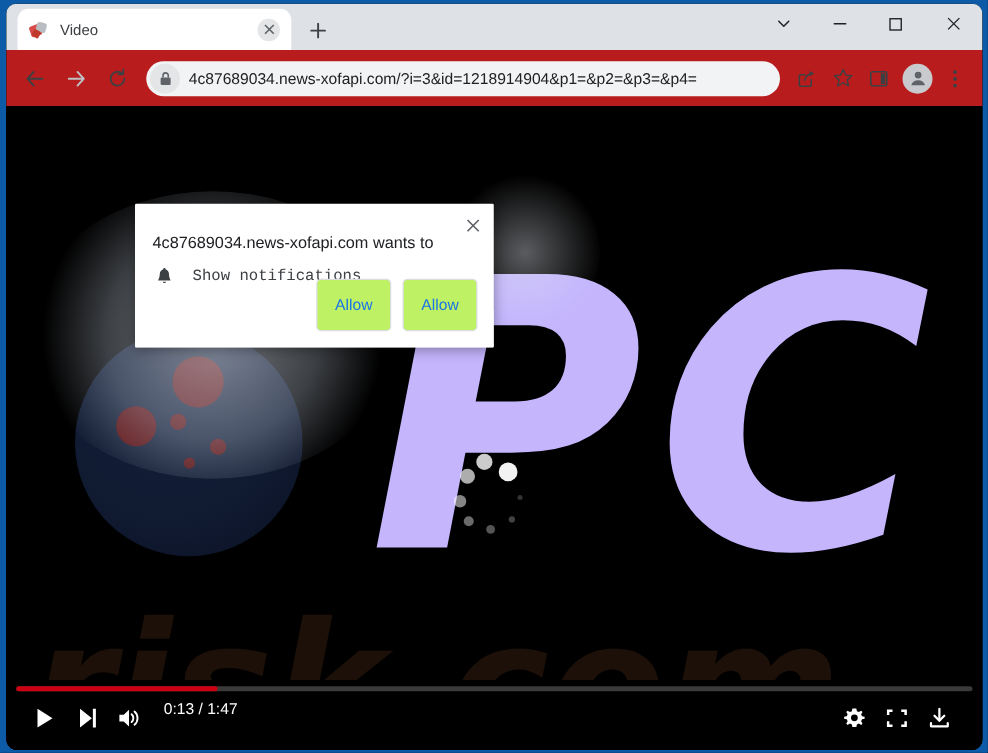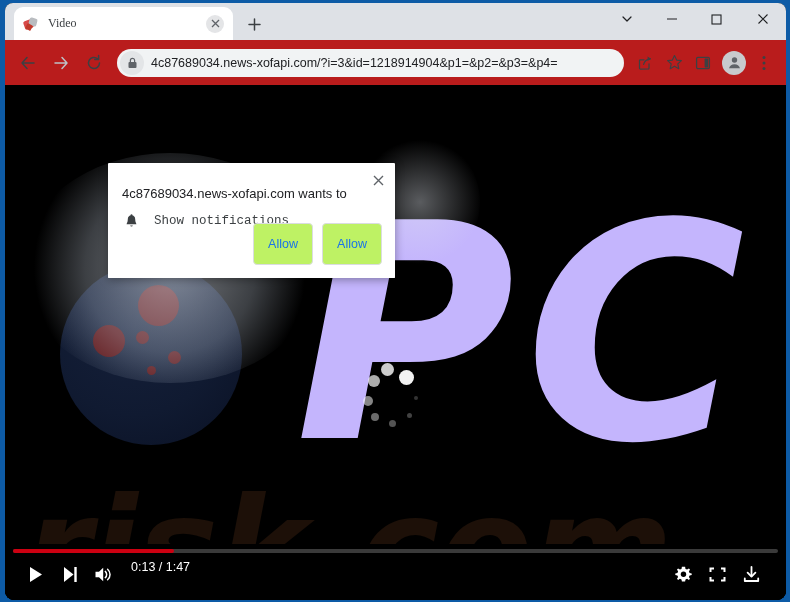--- a/index.html
+++ b/index.html
@@ -29,21 +29,20 @@
     overflow: hidden;
     background: #000;
   }
 
   
   .tabstrip {
     position: absolute;
     left: 0; top: 0;
     width: 781px; height: 37px;
     background: #dee1e6;
-    font-family: Liberation Serif, serif;
   }
 
   .tab {
     position: absolute;
     left: 9px; top: 4px;
     width: 219px; height: 33px;
     background: #fff;
     border-radius: 9px 9px 0 0;
     display: flex;
     align-items: center;

